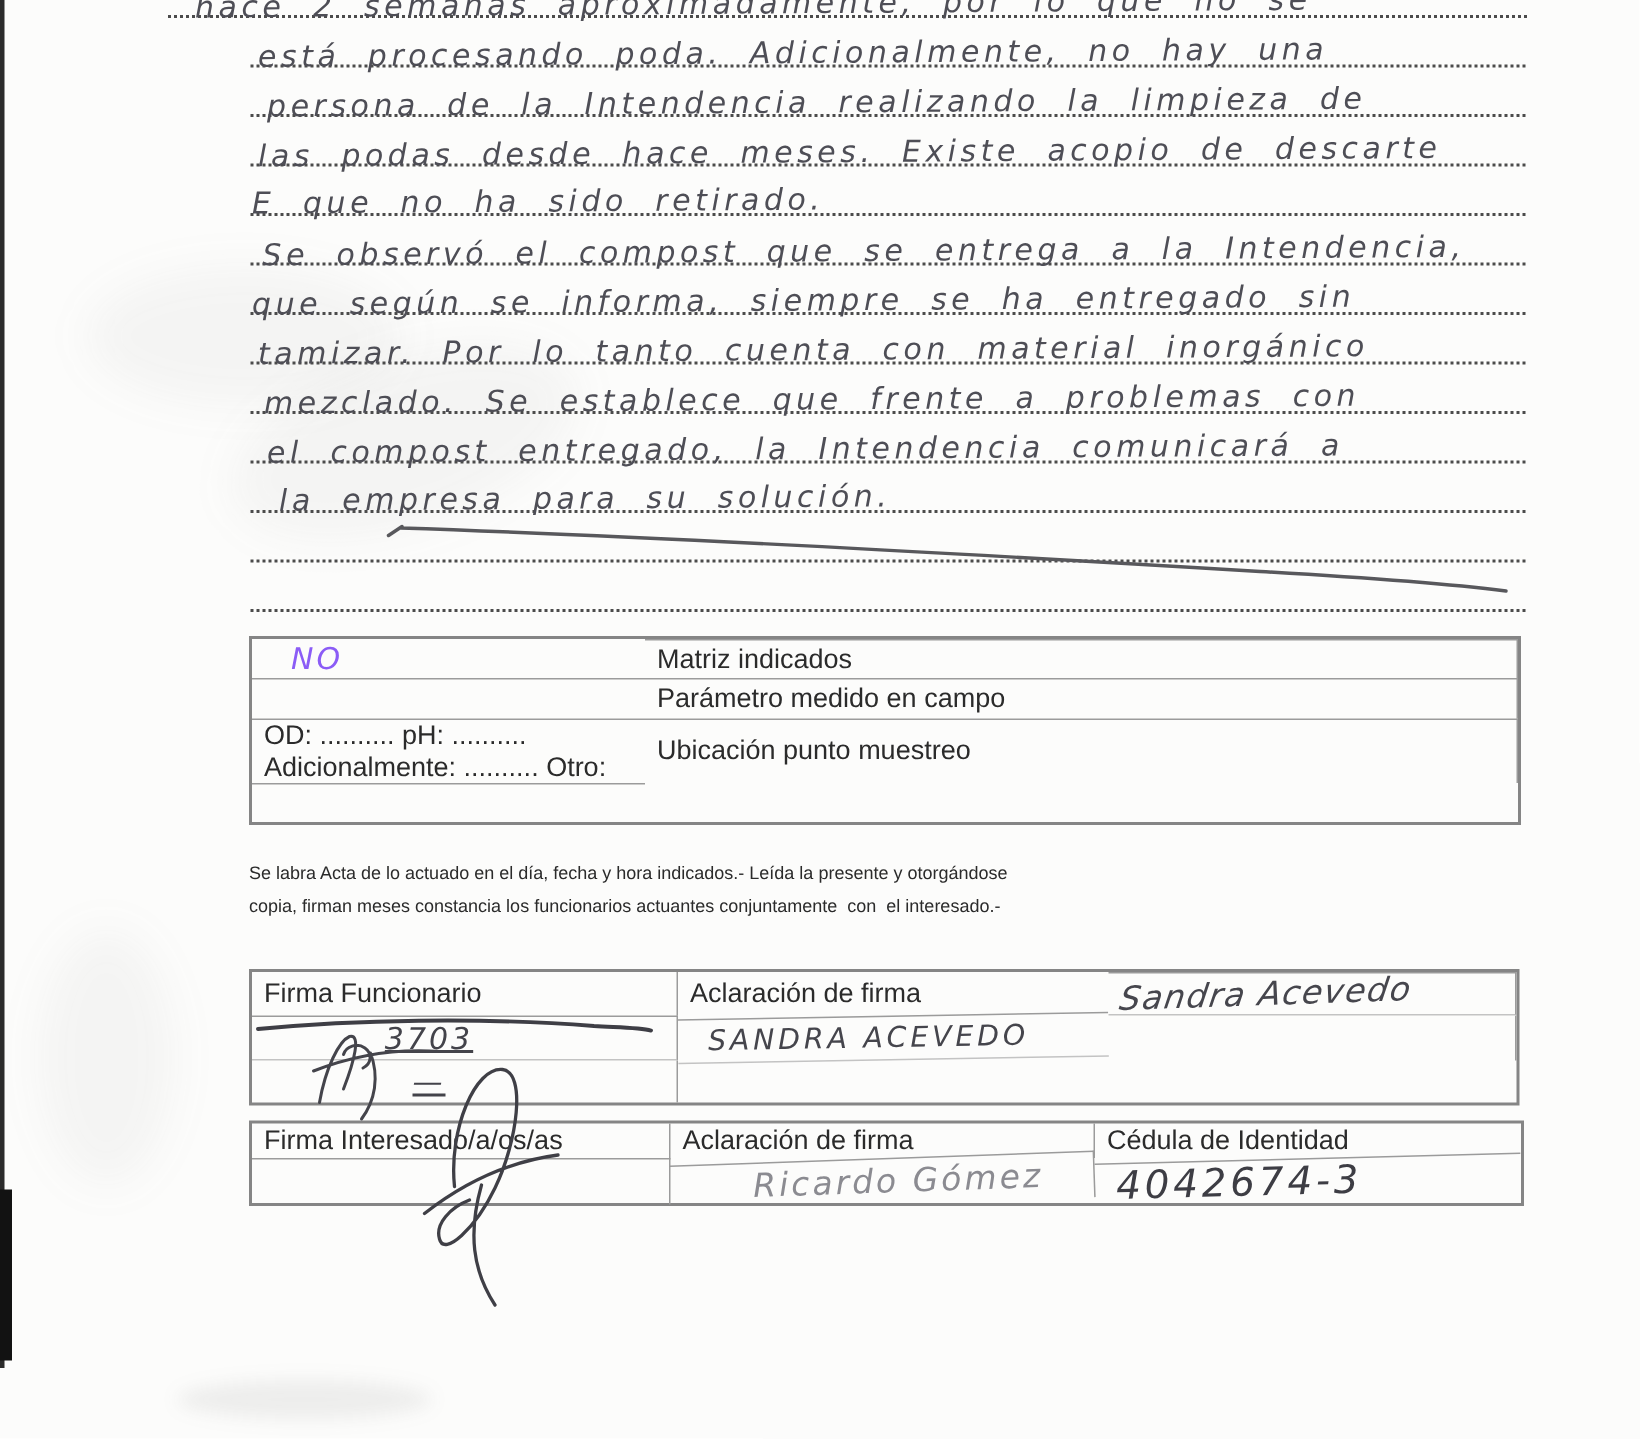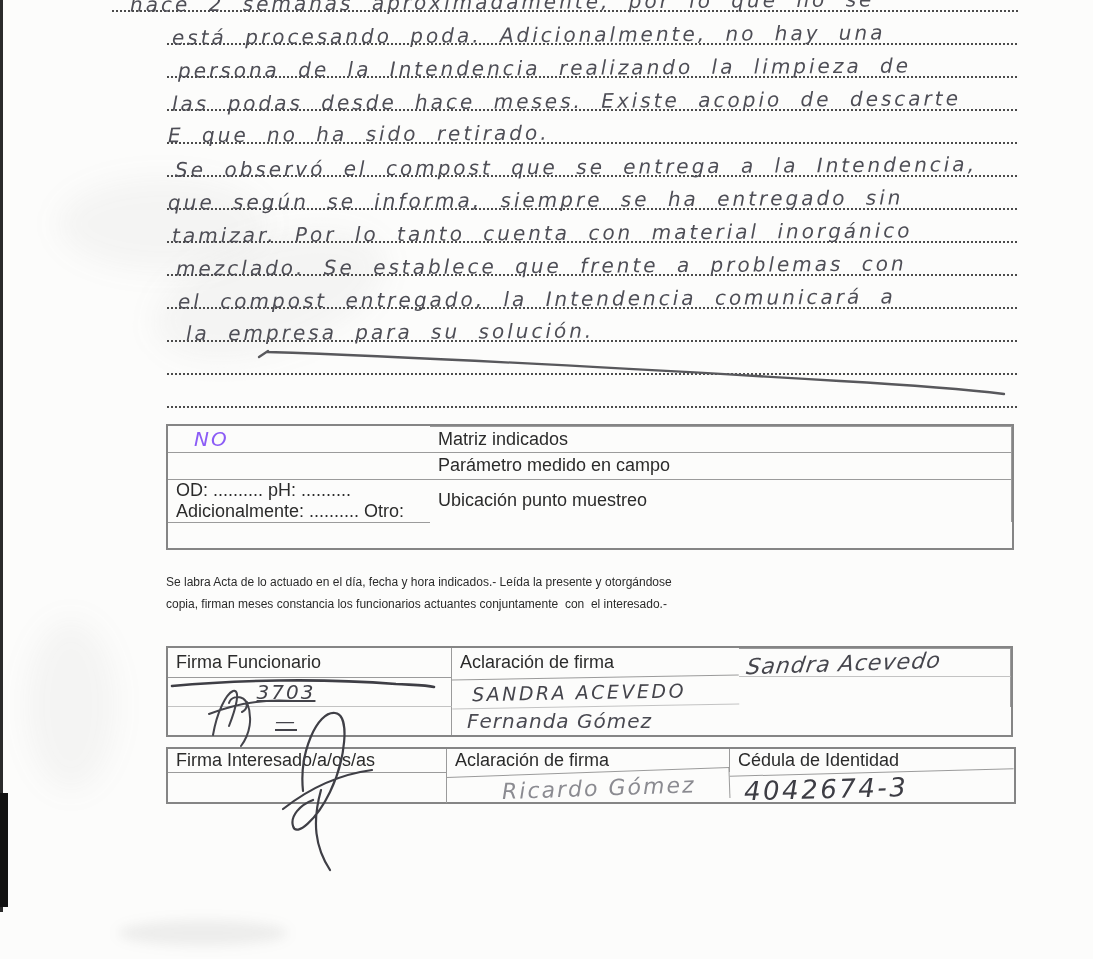--- a/index.html
+++ b/index.html
@@ -104,21 +104,20 @@
     <div class="cell">Aclaración de firma</div>
 
     <div class="cell b-right b-top b-bot-light" style="position:relative;">
       <span class="sig-text">Sandra Acevedo</span>
     </div>
     <div class="cell b-right b-top b-bot-light hw-small v-cargo">3703</div>
     <div class="cell b-top b-bot-light hw-small v-caps">SANDRA ACEVEDO</div>
 
     <div class="cell b-right"></div>
     <div class="cell b-right hw-small v-cargo">—</div>
-    <div class="cell hw-small v-fern">Fernanda Gómez</div>
   </div>
 
   <div class="ptable" style="left:166px;top:747px;width:850px;height:57px;grid-template-columns:279px 283px 1fr;grid-template-rows:23px 1fr;">
     <div class="cell b-right">Firma Interesado/a/os/as</div>
     <div class="cell b-right">Aclaración de firma</div>
     <div class="cell">Cédula de Identidad</div>
 
     <div class="cell b-right b-top"></div>
     <div class="cell b-right b-top hw-small v-ricardo">Ricardo Gómez</div>
     <div class="cell b-top hw-small v-cedula">4042674-3</div>

